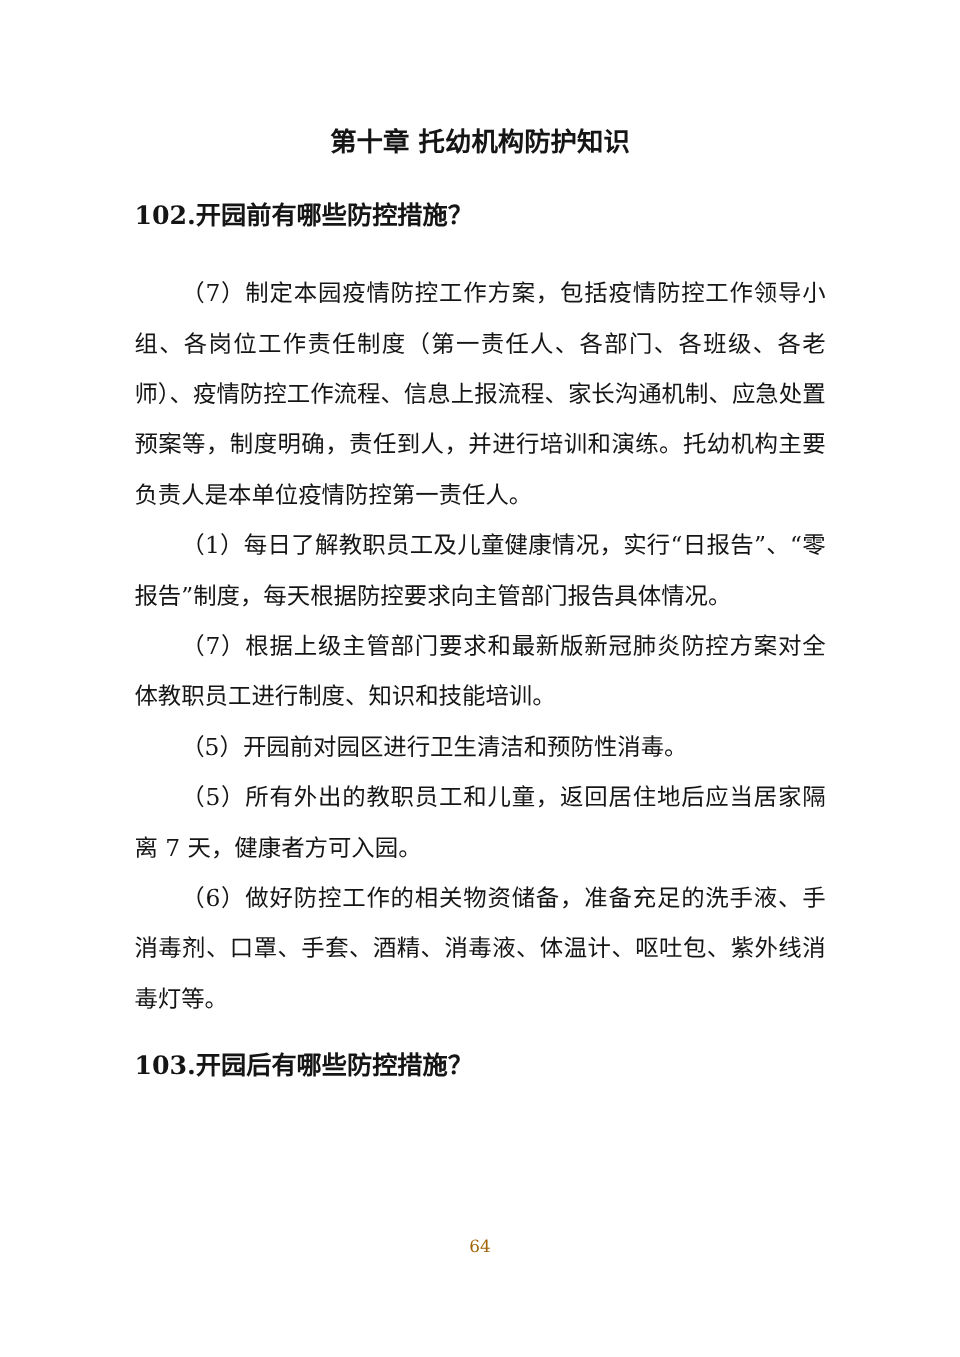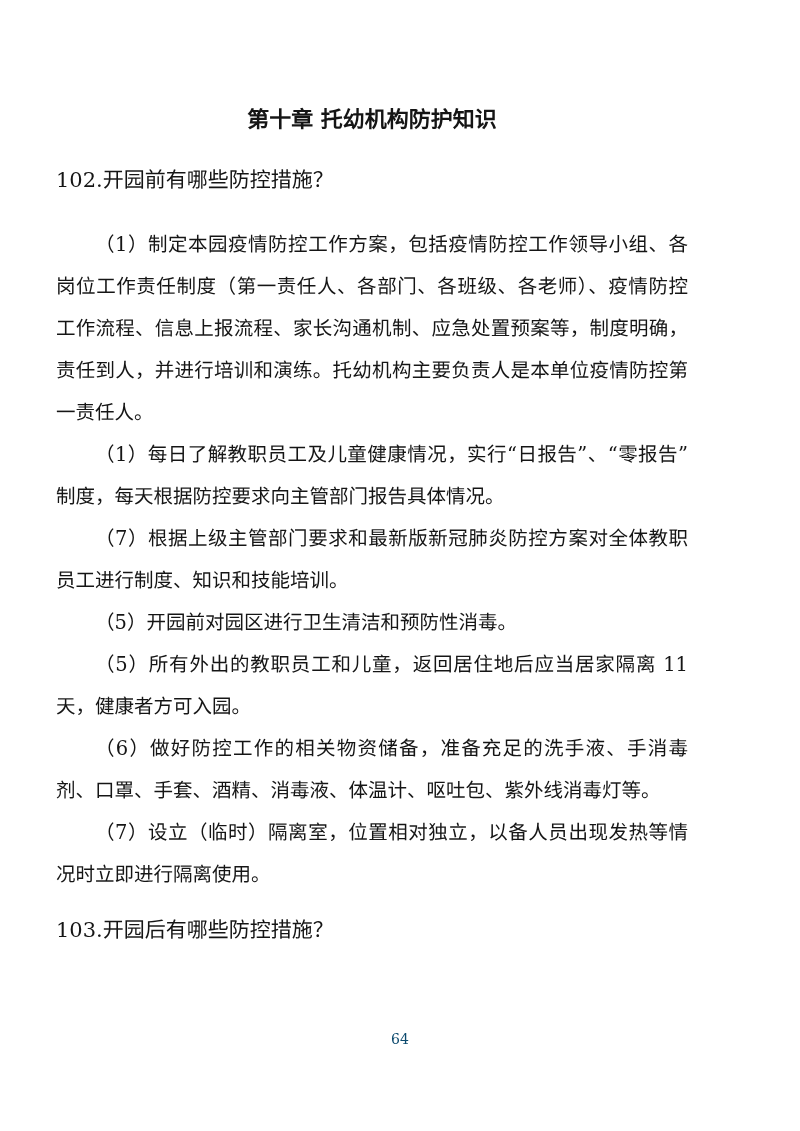--- a/index.html
+++ b/index.html
@@ -12,36 +12,36 @@
     height: 1131px;
     position: relative;
     overflow: hidden;
     font-family: "DejaVu Serif", "Liberation Serif", serif;
     color: #151515;
   }
   .page {
     box-sizing: border-box;
     width: 800px;
     height: 1131px;
-    padding: 106px 112px 0 56px;
+    padding: 106px 112px 0 112px;
     position: relative;
   }
   .chapter-title {
     margin: 0 0 36px 0;
     font-size: 22px;
     line-height: 26px;
     font-weight: bold;
     text-align: center;
     white-space: pre;
   }
   .question-heading {
     margin: 0 0 32px 0;
     font-size: 21px;
     line-height: 24px;
-    font-weight: normal;
+    font-weight: bold;
     text-align: left;
   }
   .question-heading.second {
     margin: 22px 0 0 0;
   }
   .body-text p {
     margin: 0;
     font-size: 19.5px;
     line-height: 42px;
     text-align: justify;
@@ -49,39 +49,38 @@
     text-indent: 2em;
   }
   .page-footer {
     position: absolute;
     left: 0;
     top: 1030px;
     width: 800px;
     text-align: center;
     font-size: 14px;
     line-height: 18px;
-    color: #0c4a6e;
+    color: #a16207;
   }
 </style>
 </head>
 <body>
 
 <div class="page">
 
   <h1 class="chapter-title">第十章 托幼机构防护知识</h1>
 
   <h2 class="question-heading">102.开园前有哪些防控措施？</h2>
 
   <div class="body-text">
-    <p>（1）制定本园疫情防控工作方案，包括疫情防控工作领导小组、各岗位工作责任制度（第一责任人、各部门、各班级、各老师）、疫情防控工作流程、信息上报流程、家长沟通机制、应急处置预案等，制度明确，责任到人，并进行培训和演练。托幼机构主要负责人是本单位疫情防控第一责任人。</p>
+    <p>（7）制定本园疫情防控工作方案，包括疫情防控工作领导小组、各岗位工作责任制度（第一责任人、各部门、各班级、各老师）、疫情防控工作流程、信息上报流程、家长沟通机制、应急处置预案等，制度明确，责任到人，并进行培训和演练。托幼机构主要负责人是本单位疫情防控第一责任人。</p>
     <p>（1）每日了解教职员工及儿童健康情况，实行“日报告”、“零报告”制度，每天根据防控要求向主管部门报告具体情况。</p>
     <p>（7）根据上级主管部门要求和最新版新冠肺炎防控方案对全体教职员工进行制度、知识和技能培训。</p>
     <p>（5）开园前对园区进行卫生清洁和预防性消毒。</p>
-    <p>（5）所有外出的教职员工和儿童，返回居住地后应当居家隔离 11 天，健康者方可入园。</p>
+    <p>（5）所有外出的教职员工和儿童，返回居住地后应当居家隔离 7 天，健康者方可入园。</p>
     <p>（6）做好防控工作的相关物资储备，准备充足的洗手液、手消毒剂、口罩、手套、酒精、消毒液、体温计、呕吐包、紫外线消毒灯等。</p>
-    <p>（7）设立（临时）隔离室，位置相对独立，以备人员出现发热等情况时立即进行隔离使用。</p>
   </div>
 
   <h2 class="question-heading second">103.开园后有哪些防控措施？</h2>
 
   <div class="page-footer">64</div>
 
 </div>
 
 </body></html>

